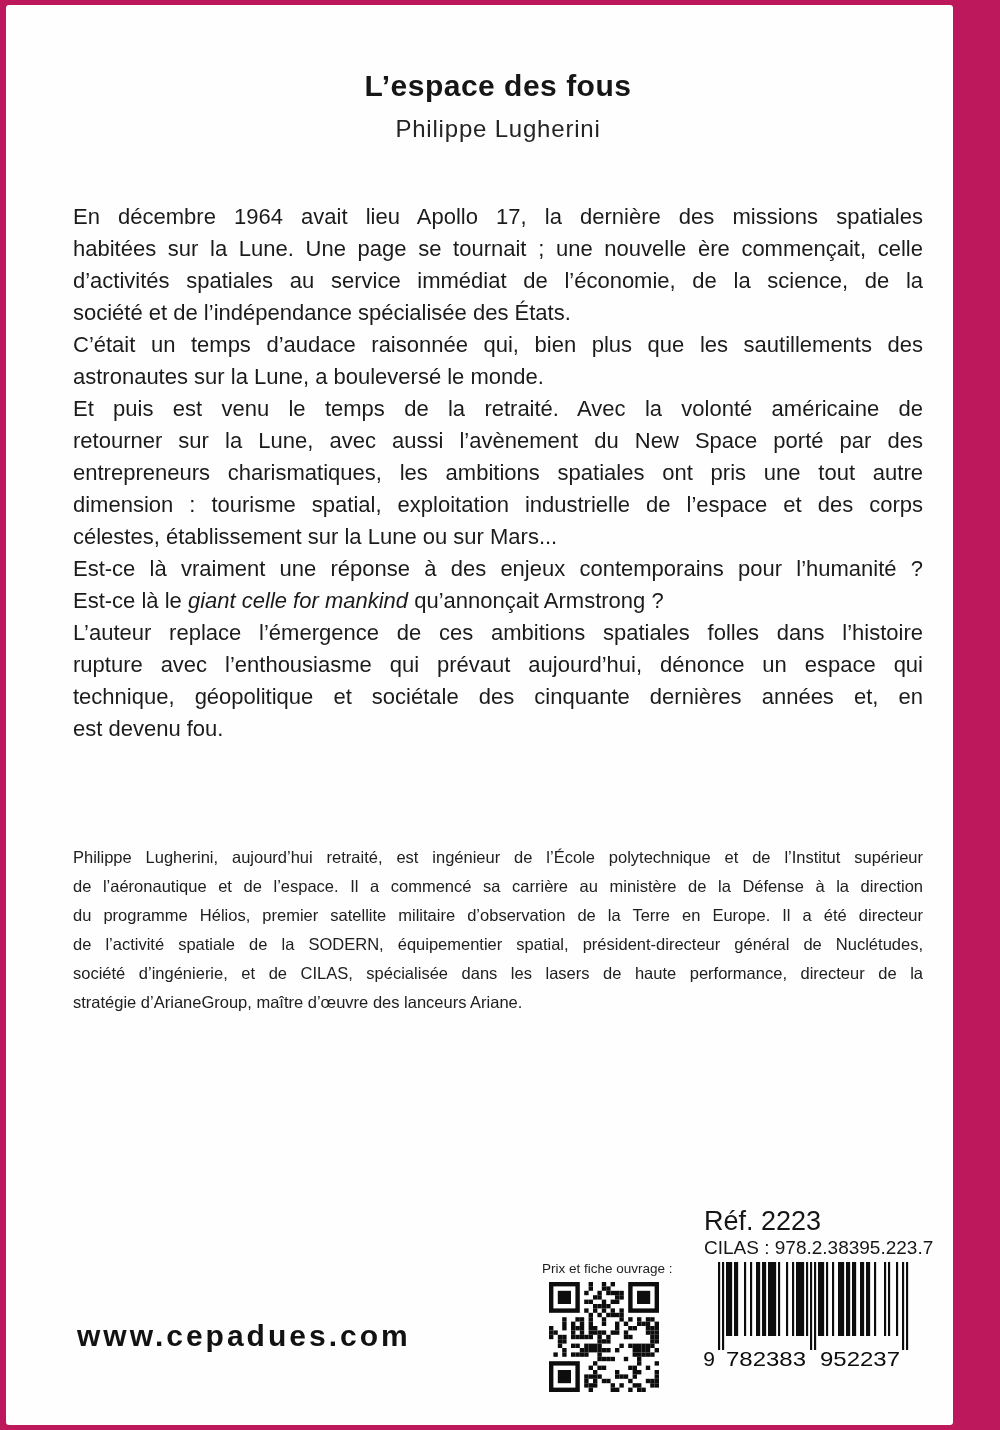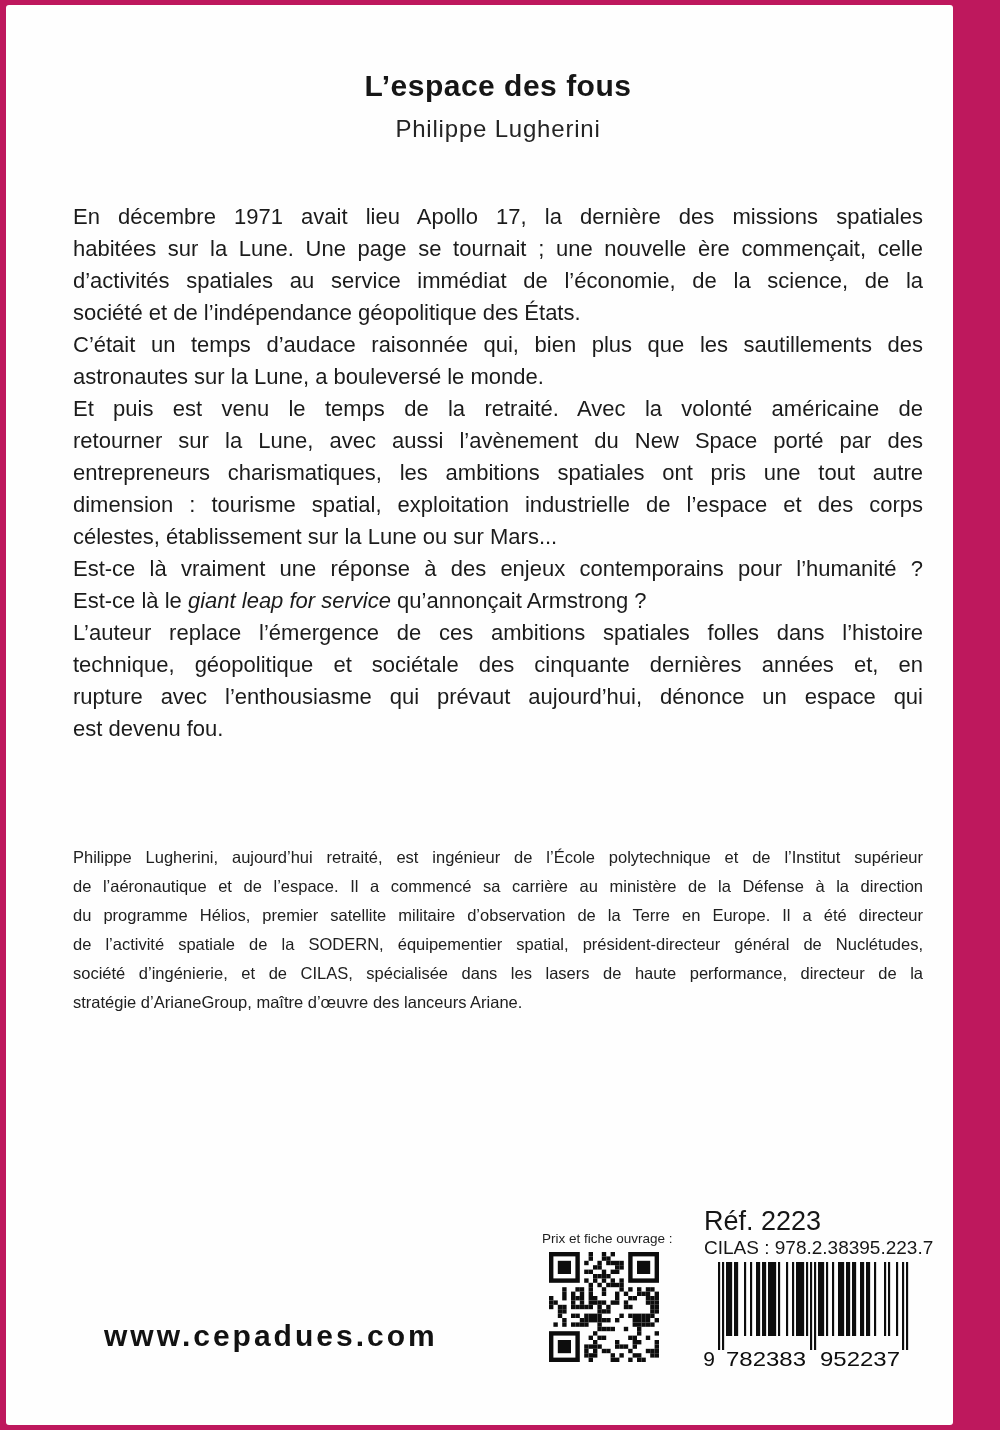--- a/index.html
+++ b/index.html
@@ -22,65 +22,65 @@
     position:absolute;left:67px;width:850px;top:109px;
     font-size:24px;line-height:30px;text-align:center;letter-spacing:.8px;color:#242424;
   }
   .synopsis{position:absolute;left:67px;width:850px;top:196px;font-size:22px;line-height:32px}
   .bio{position:absolute;left:67px;width:850px;top:838px;font-size:16.5px;line-height:29px;color:#202020}
   .line{text-align:justify;text-align-last:justify;hyphens:none;white-space:normal}
   .line.last{text-align-last:left}
   .line em{font-style:italic}
   .website{
     position:absolute;left:71px;top:1314px;
-    font-size:30px;font-weight:bold;letter-spacing:3px;color:#121212;margin-left:27px;
-  }
-  .qr-block{position:absolute;left:536px;top:1226px;width:124px;text-align:left}
+    font-size:30px;font-weight:bold;letter-spacing:3px;color:#121212;
+  }
+  .qr-block{position:absolute;left:536px;top:1256px;width:124px;text-align:left}
   .qr-caption{font-size:13.5px;line-height:16px;color:#1e1e1e;white-space:nowrap}
   .qr-code{display:block;margin:5px auto 0}
   .isbn-block{position:absolute;left:698px;top:1201px;width:218px}
   .ref{font-size:27px;line-height:30px;color:#161616}
   .isbn{font-size:19px;line-height:24px;white-space:nowrap;color:#161616}
   .barcode{display:block;margin-top:2px}
 </style>
 </head>
 <body>
 
 <div class="canvas">
   <div class="page">
 
     <div class="title">L’espace des fous</div>
     <div class="author">Philippe Lugherini</div>
 
     <div class="synopsis" id="synopsis">
         <div>
-          <div class="line"><span>En décembre 1971 avait lieu Apollo 17, la dernière des missions spatiales</span></div>
+          <div class="line"><span>En décembre 1964 avait lieu Apollo 17, la dernière des missions spatiales</span></div>
           <div class="line"><span>habitées sur la Lune. Une page se tournait ; une nouvelle ère commençait, celle</span></div>
           <div class="line"><span>d’activités spatiales au service immédiat de l’économie, de la science, de la</span></div>
-          <div class="line last"><span>société et de l’indépendance géopolitique des États.</span></div>
+          <div class="line last"><span>société et de l’indépendance spécialisée des États.</span></div>
         </div>
         <div>
           <div class="line"><span>C’était un temps d’audace raisonnée qui, bien plus que les sautillements des</span></div>
           <div class="line last"><span>astronautes sur la Lune, a bouleversé le monde.</span></div>
         </div>
         <div>
           <div class="line"><span>Et puis est venu le temps de la retraité. Avec la volonté américaine de</span></div>
           <div class="line"><span>retourner sur la Lune, avec aussi l’avènement du New Space porté par des</span></div>
           <div class="line"><span>entrepreneurs charismatiques, les ambitions spatiales ont pris une tout autre</span></div>
           <div class="line"><span>dimension : tourisme spatial, exploitation industrielle de l’espace et des corps</span></div>
           <div class="line last"><span>célestes, établissement sur la Lune ou sur Mars...</span></div>
         </div>
         <div>
           <div class="line"><span>Est-ce là vraiment une réponse à des enjeux contemporains pour l’humanité ?</span></div>
-          <div class="line last"><span>Est-ce là le </span><em>giant leap for service</em><span> qu’annonçait Armstrong ?</span></div>
+          <div class="line last"><span>Est-ce là le </span><em>giant celle for mankind</em><span> qu’annonçait Armstrong ?</span></div>
         </div>
         <div>
           <div class="line"><span>L’auteur replace l’émergence de ces ambitions spatiales folles dans l’histoire</span></div>
+          <div class="line"><span>rupture avec l’enthousiasme qui prévaut aujourd’hui, dénonce un espace qui</span></div>
           <div class="line"><span>technique, géopolitique et sociétale des cinquante dernières années et, en</span></div>
-          <div class="line"><span>rupture avec l’enthousiasme qui prévaut aujourd’hui, dénonce un espace qui</span></div>
           <div class="line last"><span>est devenu fou.</span></div>
         </div>
       </div>
 
     <div class="bio" id="bio">
         <div class="line"><span>Philippe Lugherini, aujourd’hui retraité, est ingénieur de l’École polytechnique et de l’Institut supérieur</span></div>
         <div class="line"><span>de l’aéronautique et de l’espace. Il a commencé sa carrière au ministère de la Défense à la direction</span></div>
         <div class="line"><span>du programme Hélios, premier satellite militaire d’observation de la Terre en Europe. Il a été directeur</span></div>
         <div class="line"><span>de l’activité spatiale de la SODERN, équipementier spatial, président-directeur général de Nuclétudes,</span></div>
         <div class="line"><span>société d’ingénierie, et de CILAS, spécialisée dans les lasers de haute performance, directeur de la</span></div>

